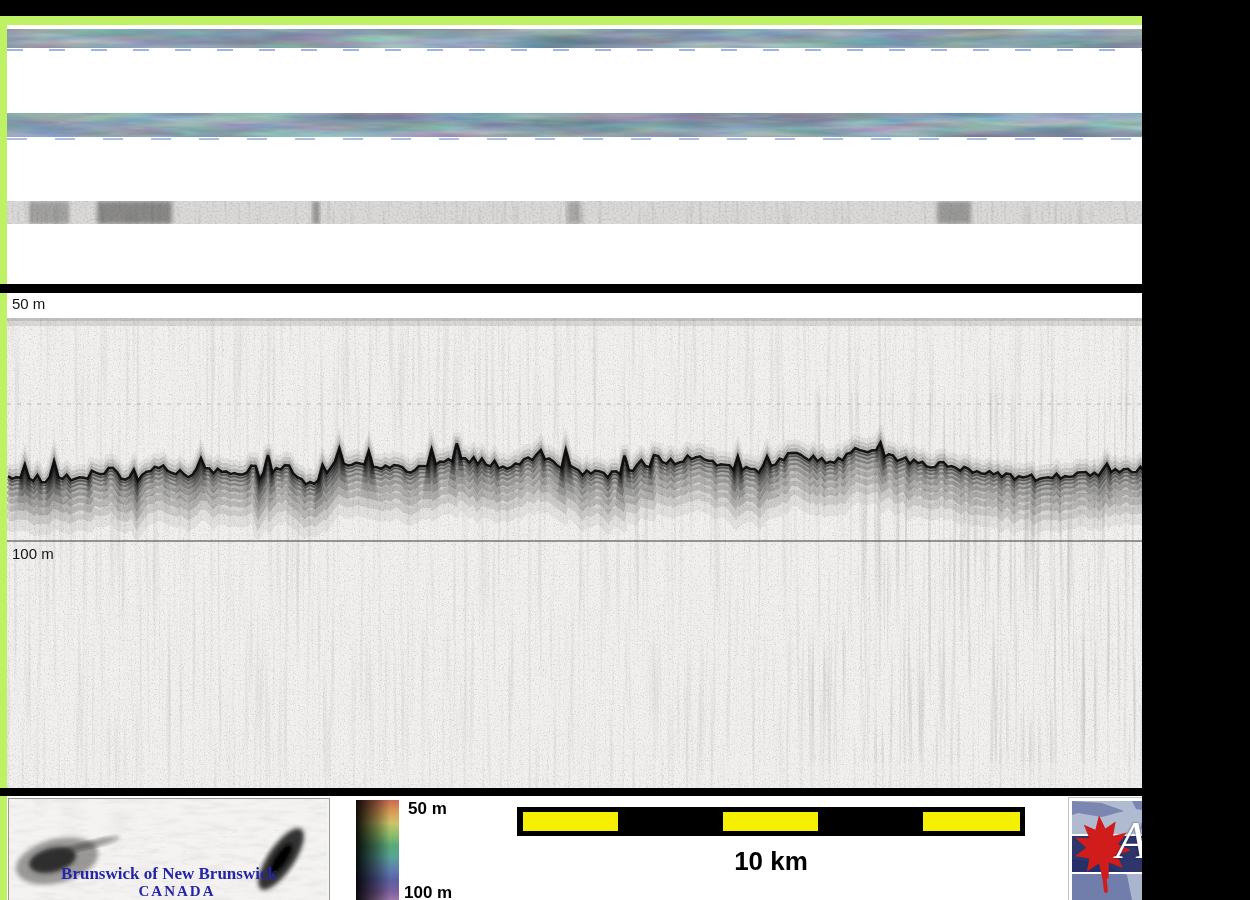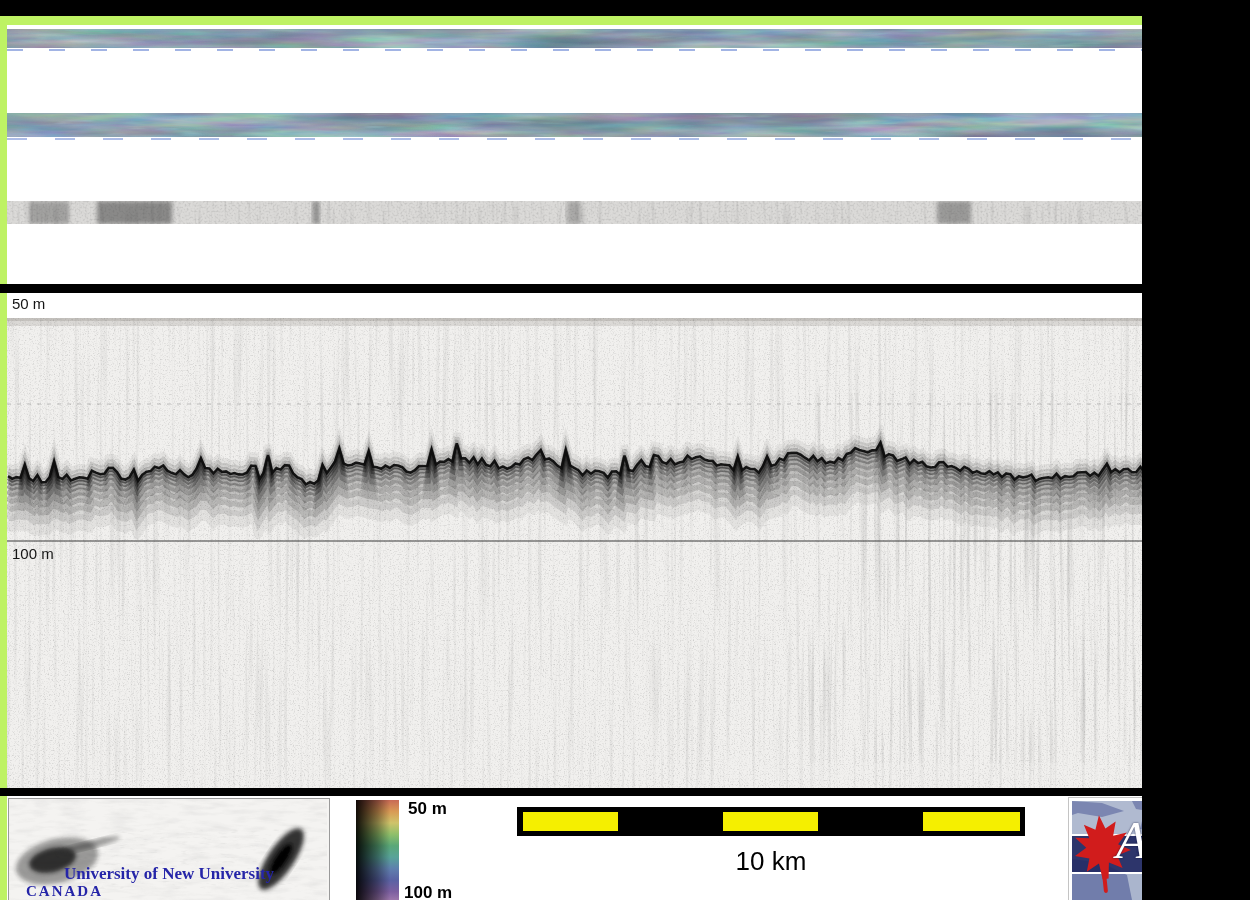--- a/index.html
+++ b/index.html
@@ -32,29 +32,29 @@
   .depth-label{position:absolute;font-size:15px;color:#151515;}
   #lblE50{top:2px;left:5px;}
   #lblE100{top:252px;left:5px;}
 
   
   .footer{top:780px;left:7px;width:1235px;height:112px;background:#fff;}
   .omg-box{left:1px;top:2px;width:320px;height:106px;background:#f5f4f2;border:1px solid #9a9a9a;overflow:hidden;}
   .omg-box svg{position:absolute;top:0;left:0;}
   .omg-title{left:0;top:2px;width:100%;text-align:center;font-family:"Liberation Serif",serif;font-style:italic;font-weight:bold;font-size:29px;}
   .omg-sub{left:0;top:65px;width:100%;text-align:center;font-family:"Liberation Serif",serif;font-weight:bold;font-size:17px;}
-  .omg-country{left:17px;top:84px;width:100%;text-align:left;font-family:"Liberation Serif",serif;font-weight:bold;font-size:15px;letter-spacing:2px;}
+  .omg-country{left:8px;top:84px;width:100%;text-align:center;font-family:"Liberation Serif",serif;font-weight:bold;font-size:15px;letter-spacing:2px;}
   .cbar{left:349px;top:4px;width:43px;height:103px;}
   .cb-shade{position:absolute;left:0;top:0;width:100%;height:100%;background:linear-gradient(to right,rgba(0,0,0,.92),rgba(0,0,0,.38) 50%,rgba(0,0,0,0) 80%);}
   .cb-label{font-weight:bold;font-size:17px;color:#000;}
   #cbTop{left:401px;top:3px;}
   #cbBot{left:397px;top:87px;}
   .sbar{left:510px;top:11px;width:508px;height:29px;}
   .seg{position:absolute;top:5px;height:19px;}
-  .sbar-label{left:510px;top:50px;width:508px;text-align:center;font-weight:normal;font-size:26px;color:#000;}
+  .sbar-label{left:510px;top:50px;width:508px;text-align:center;font-weight:bold;font-size:26px;color:#000;}
   .arc-box{left:1061px;top:1px;width:164px;height:107px;border:1px solid #c4c4c4;background:#fff;box-sizing:border-box;padding:3px;}
   .arc-inner{position:relative;width:156px;height:99px;overflow:hidden;}
   .arc-inner svg{position:absolute;top:0;left:0;}
   .arc-text{position:absolute;left:44px;top:10px;color:#fff;font-family:"Liberation Serif",serif;font-style:italic;white-space:nowrap;text-shadow:0 0 2px rgba(10,14,50,.8);}
   .arc-text .init{font-size:52px;}
   .arc-text .rest{font-size:27px;}
   #leaf{left:2px;top:12px;width:58px;height:82px;position:absolute;}
 </style>
 </head>
 <body>
@@ -238,21 +238,21 @@
   <g transform="rotate(-14 48 62)" filter="url(#ob2)" opacity="0.85">
     <ellipse cx="48" cy="62" rx="42" ry="22" fill="#262626" opacity="0.5"></ellipse>
     <ellipse cx="44" cy="60" rx="24" ry="12" fill="#111"></ellipse>
   </g>
   <ellipse cx="80" cy="46" rx="32" ry="4" fill="#333" opacity="0.45" transform="rotate(-14 80 46)" filter="url(#ob2)"></ellipse>
   <g transform="rotate(-56 272 60)" filter="url(#ob2)">
     <ellipse cx="272" cy="60" rx="36" ry="13" fill="#1d1d1d" opacity="0.9"></ellipse>
     <ellipse cx="272" cy="60" rx="18" ry="6" fill="#000"></ellipse>
   </g>
         </svg>
-      <div class="abs omg-sub" style="color: rgb(37, 37, 168);">University of New University</div>
+      <div class="abs omg-sub" style="color: rgb(37, 37, 168);">Brunswick of New Brunswick</div>
       <div class="abs omg-country" style="color: rgb(37, 37, 168);">CANADA</div>
     </div>
 
     <div class="abs cbar" id="cbar" style="background: linear-gradient(rgb(201, 106, 85), rgb(217, 154, 85), rgb(207, 195, 106), rgb(143, 191, 106), rgb(90, 168, 120), rgb(88, 163, 153), rgb(95, 127, 174), rgb(90, 98, 164), rgb(124, 95, 160), rgb(167, 127, 176));">
       <div class="cb-shade"></div>
     </div>
     <div class="abs cb-label" id="cbTop">50 m</div>
     <div class="abs cb-label" id="cbBot">100 m</div>
 
     <div class="abs sbar" id="sbar" style="background: rgb(0, 0, 0);">

